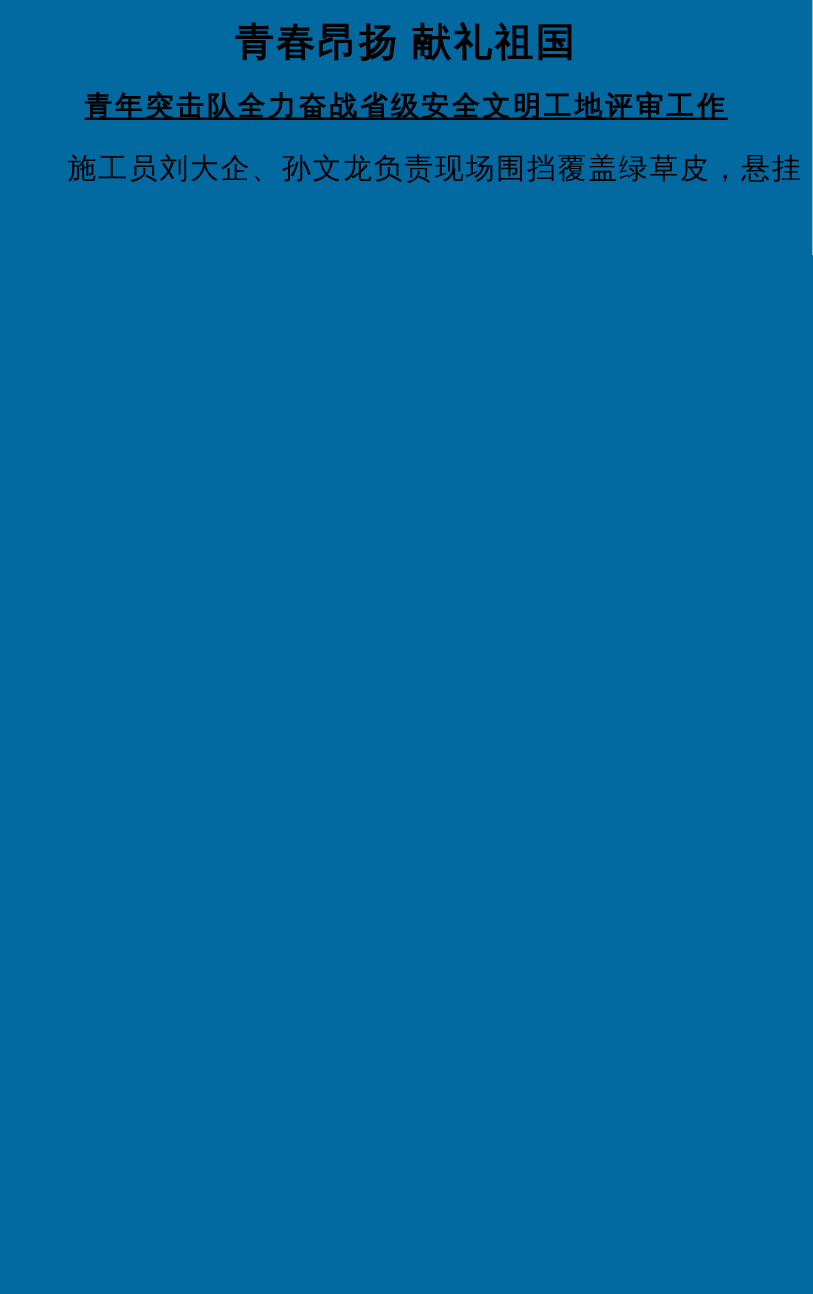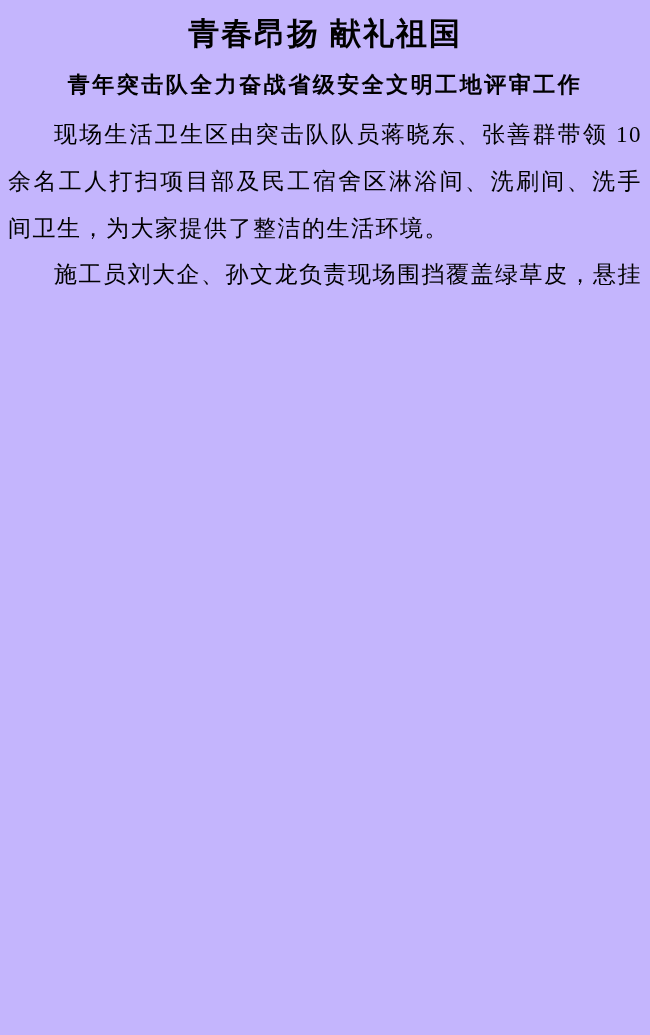--- a/index.html
+++ b/index.html
@@ -4,21 +4,21 @@
 <style>
   html, body {
     margin: 0;
     padding: 0;
     background: #ffffff;
   }
   .page {
     position: relative;
     width: 650px;
     height: 1035px;
-    background: #c4b5fd;
+    background: #0369a1;
     color: #000000;
     overflow: hidden;
     box-sizing: border-box;
     padding: 8px 8px 0 8px;
     font-family: "Liberation Serif", "DejaVu Serif", serif;
   }
   .doc-title {
     margin: 4px 0 0 0;
     font-size: 31px;
     line-height: 44px;
@@ -26,20 +26,21 @@
     text-align: center;
     letter-spacing: 2px;
   }
   .doc-subtitle {
     margin: 14px 0 0 0;
     font-size: 22px;
     line-height: 30px;
     font-weight: bold;
     text-align: center;
     letter-spacing: 2.5px;
+    text-decoration: underline;
   }
   .doc-body {
     margin-top: 12px;
   }
   .doc-body p {
     margin: 0;
     font-size: 23px;
     line-height: 46.8px;
     text-indent: 2em;
     text-align: justify;
@@ -48,16 +49,15 @@
     word-break: break-all;
   }
 </style>
 </head>
 <body>
 
 <div class="page">
   <h1 class="doc-title">青春昂扬 献礼祖国</h1>
   <h2 class="doc-subtitle">青年突击队全力奋战省级安全文明工地评审工作</h2>
   <div class="doc-body">
-    <p>现场生活卫生区由突击队队员蒋晓东、张善群带领 10 余名工人打扫项目部及民工宿舍区淋浴间、洗刷间、洗手间卫生，为大家提供了整洁的生活环境。</p>
     <p>施工员刘大企、孙文龙负责现场围挡覆盖绿草皮，悬挂</p>
   </div>
 </div>
 
 </body></html>

